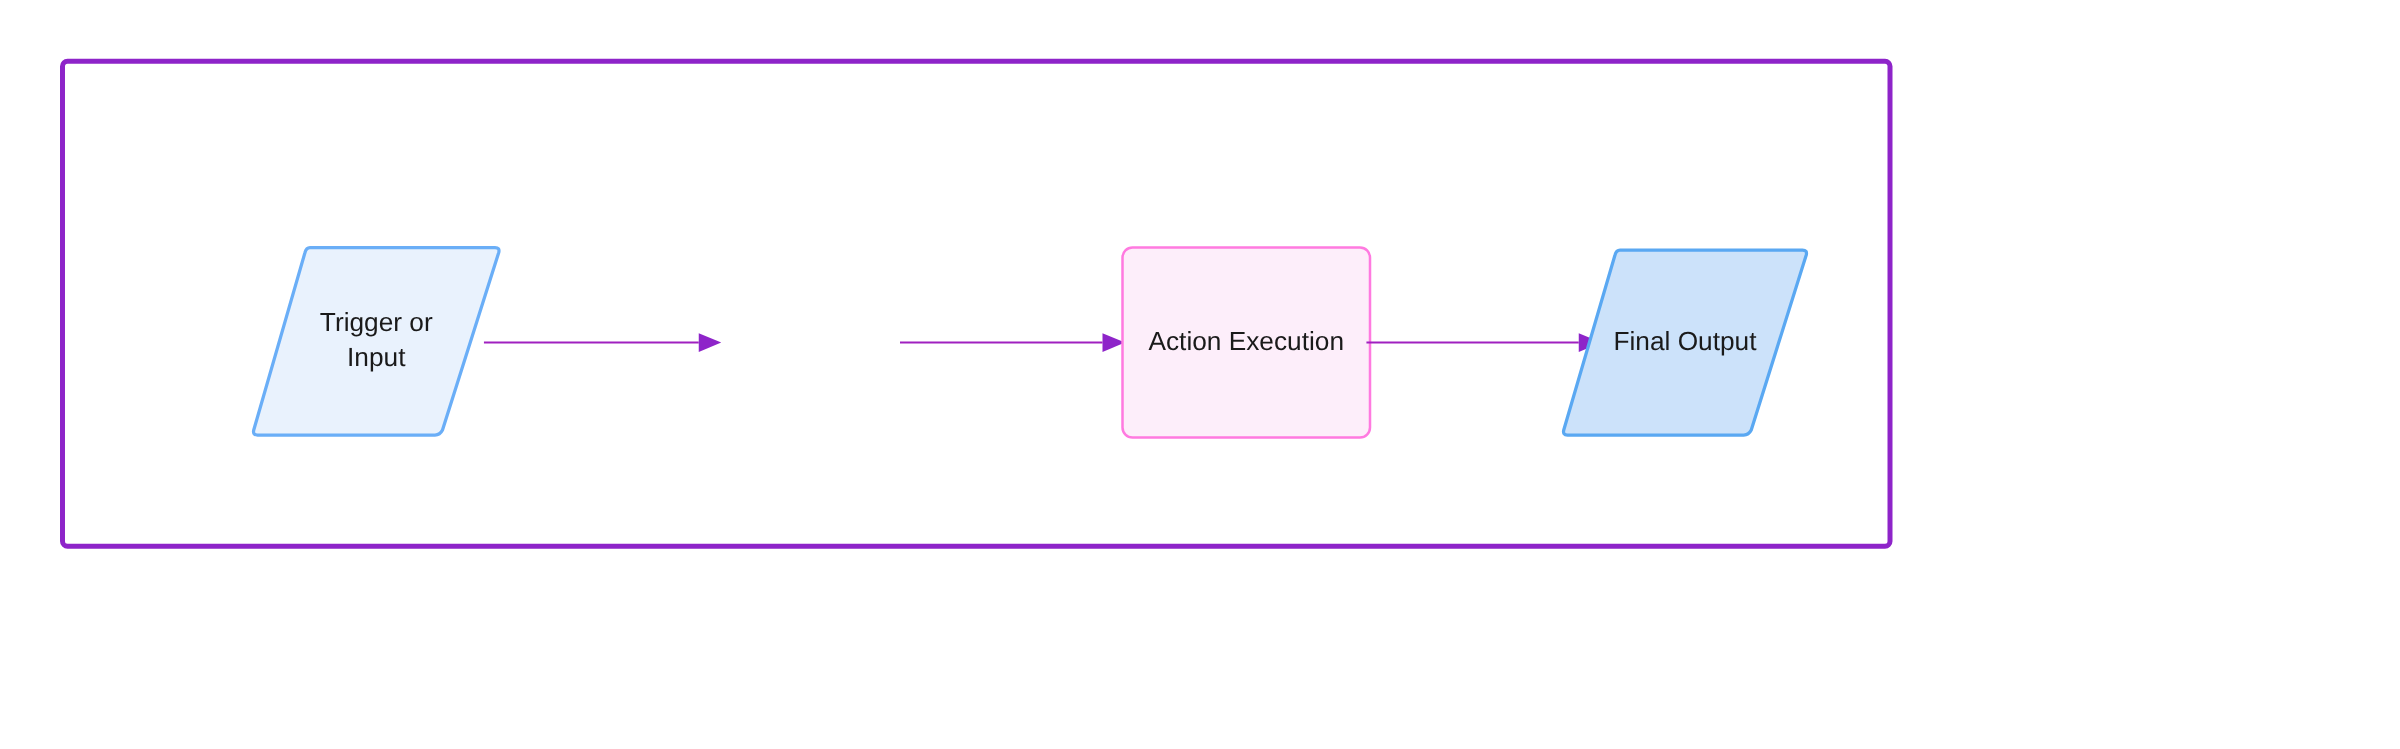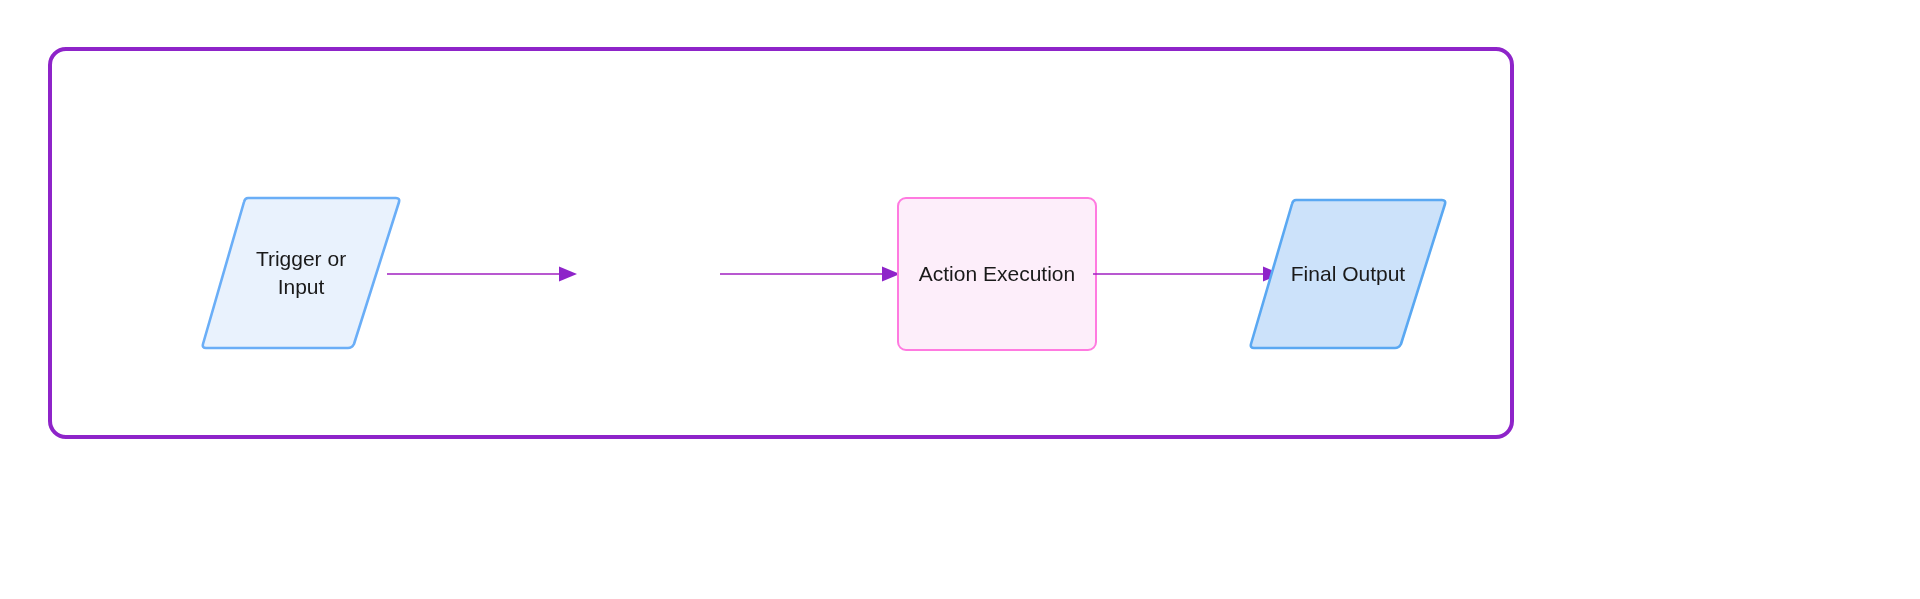--- a/index.html
+++ b/index.html
@@ -24,21 +24,21 @@
 
   
   #flow-container {
     position: absolute;
     left: 48px;
     top: 47px;
     width: 1466px;
     height: 392px;
     box-sizing: border-box;
     border: 4px solid #8E24C9;
-    border-radius: 18px;
+    border-radius: 6px;
     background: #ffffff;
   }
 
   
   .node-label {
     font-size: 21px;
     line-height: 28px;
     color: #1a1a1a;
     text-align: center;
     white-space: pre-line;

